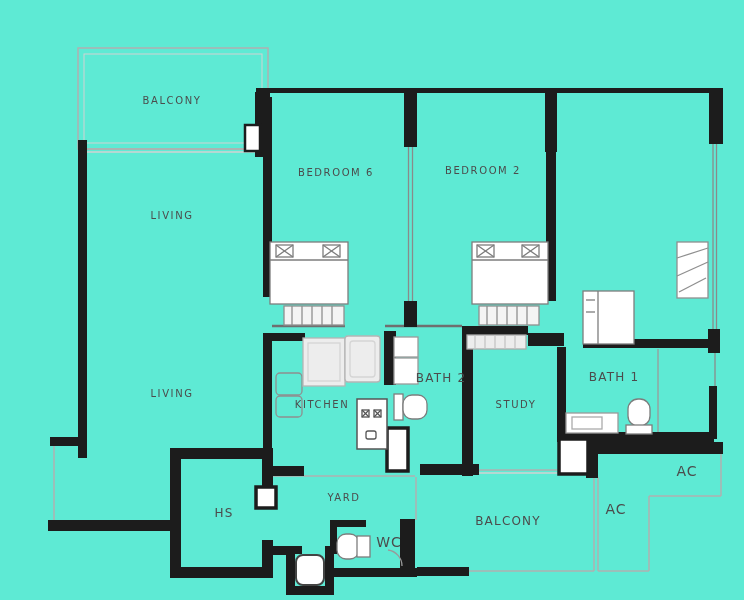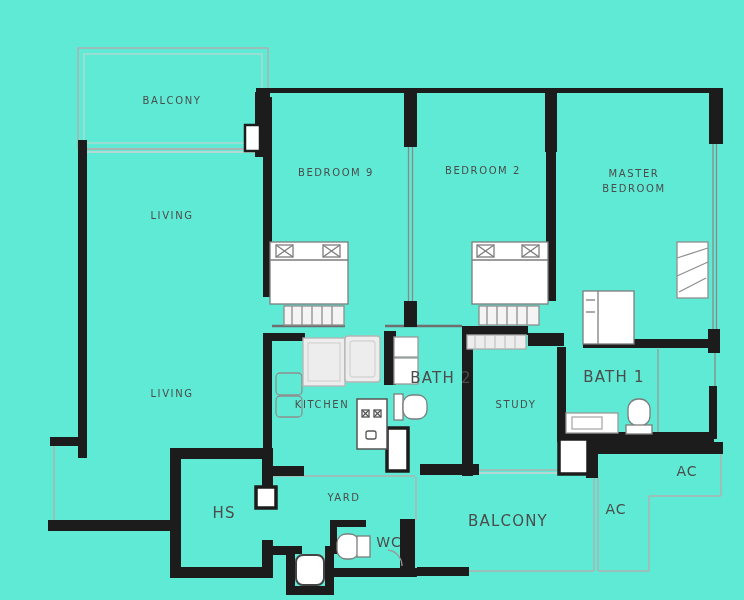--- a/index.html
+++ b/index.html
@@ -3,21 +3,21 @@
 <meta charset="utf-8">
 <style>
   html,body{margin:0;padding:0;background:#ffffff;}
   .fp{position:relative;width:744px;height:600px;background:#5eead4;overflow:hidden;
       font-family:"DejaVu Sans","Liberation Sans",sans-serif;}
   .fp svg{position:absolute;left:0;top:0;}
   .room-label{position:absolute;transform:translate(-50%,-50%);color:#4c4c4c;
       font-size:10px;letter-spacing:1.6px;line-height:15px;white-space:pre-line;
       text-align:center;user-select:none;}
   .room-label.sm{font-size:14px;letter-spacing:1px;}
-  .room-label.md{font-size:15px;letter-spacing:1.2px;}
+  .room-label.md{font-size:12px;letter-spacing:1.2px;}
 </style>
 </head>
 <body>
 
 <div class="fp">
 
 <svg width="744" height="600" viewBox="0 0 744 600">
 
   <g stroke="#b0b0b0" stroke-width="1.5" fill="none">
 
@@ -234,24 +234,22 @@
 
     <g stroke="#444444" stroke-width="2">
       <rect x="296" y="555" width="28" height="30" rx="7" fill="#ffffff"></rect>
     </g>
   </g>
 </svg>
 
   <div class="room-label" style="left:172px;top:100px;">BALCONY</div>
   <div class="room-label" style="left:172px;top:215px;">LIVING</div>
   <div class="room-label" style="left:172px;top:393px;">LIVING</div>
-  <div class="room-label" style="left:336px;top:172px;">BEDROOM  9</div>
+  <div class="room-label" style="left:336px;top:172px;">BEDROOM  6</div>
   <div class="room-label" style="left:483px;top:170px;">BEDROOM  2</div>
-  <div class="room-label" style="left:634px;top:181px;">MASTER
-BEDROOM</div>
   <div class="room-label" style="left:322px;top:404px;">KITCHEN</div>
   <div class="room-label md" style="left:441px;top:378px;">BATH  2</div>
   <div class="room-label" style="left:516px;top:404px;">STUDY</div>
   <div class="room-label md" style="left:614px;top:377px;">BATH  1</div>
   <div class="room-label" style="left:344px;top:497px;">YARD</div>
   <div class="room-label md" style="left:224px;top:513px;">HS</div>
   <div class="room-label sm" style="left:389px;top:542px;">WC</div>
   <div class="room-label md" style="left:508px;top:521px;">BALCONY</div>
   <div class="room-label sm" style="left:687px;top:471px;">AC</div>
   <div class="room-label sm" style="left:616px;top:509px;">AC</div>

